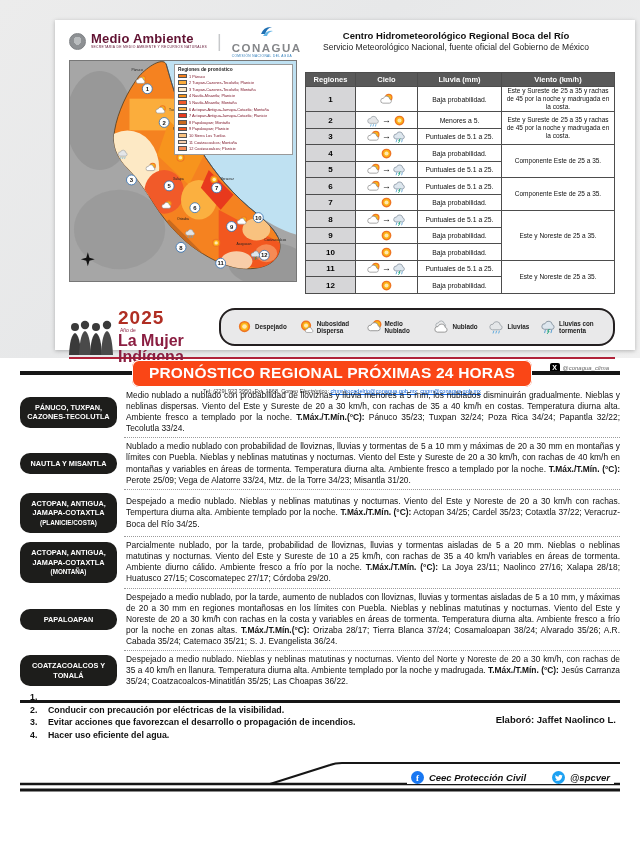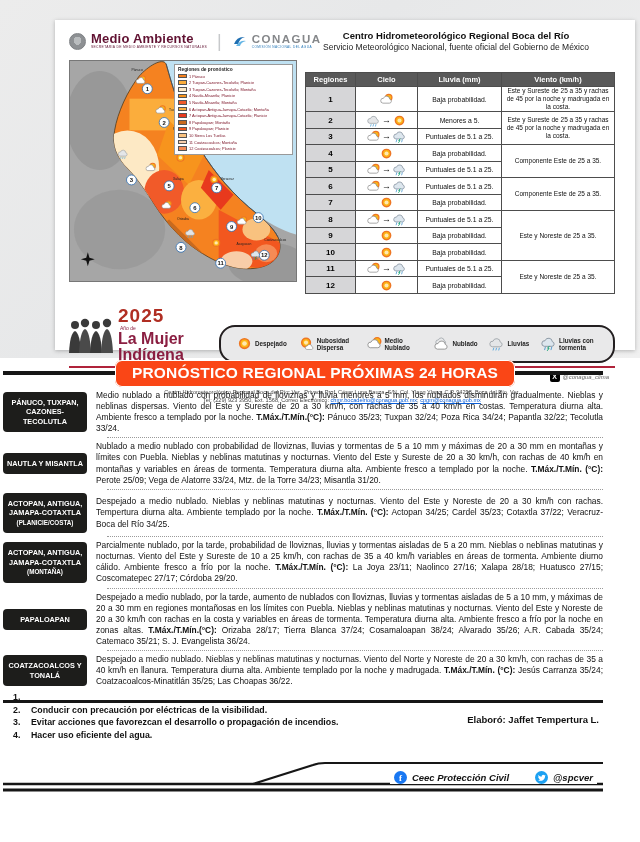--- a/index.html
+++ b/index.html
@@ -11,21 +11,21 @@
     background:linear-gradient(135deg,#ececec 0%,#e7e8e9 40%,#f0f0f0 100%); }
   .card { position:absolute; left:55px; top:20px; width:580px; height:330px; background:#fff;
     box-shadow:0 1px 4px rgba(0,0,0,.25); padding:6px 20px 0 14px; }
 
   .brand-row { display:flex; align-items:center; height:30px; }
   .ma-seal { width:17px; height:17px; border-radius:50%; background:radial-gradient(circle at 50% 45%, #b9bcbe 0 35%, #8d9093 36% 100%); border:1px solid #7d8083; margin-right:5px; }
   .ma-text { line-height:1; }
   .ma-title { color:#611232; font-weight:bold; font-size:13px; letter-spacing:.2px; }
   .ma-sub { color:#611232; font-size:3.4px; letter-spacing:.3px; margin-top:1px; }
   .brand-sep { color:#c7c9cb; font-size:18px; margin:0 10px; font-weight:300; }
-  .cna { display:flex; align-items:center; gap:4px; }
+  .cna { display:flex; align-items:center; gap:4px;flex-direction:column; }
   .cna-glyph { width:16px; height:14px; }
   .cna-text .cna-name { color:#85878a; font-weight:bold; font-size:11.5px; letter-spacing:1.5px; }
   .cna-text .cna-sub { color:#2a7ab8; font-size:3.2px; letter-spacing:.4px; }
   .head-titles { margin-left:auto; text-align:center; padding-right:26px; }
   .head-title { font-size:9.5px; font-weight:bold; color:#111; }
   .head-sub { font-size:8.5px; color:#222; margin-top:1px; }
 
   .main-row { display:flex; margin-top:4px; }
   
   .map-wrap { position:relative; width:228px; height:222px; border:1px solid #777; background:#a9a9a9; flex:none; }
@@ -43,21 +43,21 @@
   table.regions th { background:#595959; color:#fff; font-size:7.5px; font-weight:bold; height:14px; }
   td.rgn { background:#d6d6d8; font-weight:bold; font-size:8px; }
   td.cielo { height:16.5px; }
   td.cielo .cell-ic { display:flex; align-items:center; justify-content:center; gap:2px; }
   td.lluvia { font-size:6.8px; color:#111; }
   td.viento { font-size:6.5px; color:#111; line-height:1.25; }
   .wicon { width:13px; height:13px; display:inline-block; }
   .tr-arrow { font-size:9px; font-weight:bold; color:#111; line-height:1; }
 
   
-  .card-bottom { display:flex; align-items:flex-end; margin-top:23px; height:46px; }
+  .card-bottom { display:flex; align-items:flex-start; margin-top:14px; height:46px; }
   .y-logo { display:flex; align-items:center; gap:5px; width:150px; flex:none; }
   .y-women { width:44px; height:38px; }
   .y-text { line-height:1; }
   .y-year { font-size:19px; font-weight:bold; color:#b02e23; letter-spacing:1px; }
   .y-l1 { font-size:5px; color:#8a1e41; margin:1px 0 0 2px; }
   .y-l2, .y-l3 { font-size:16px; font-weight:bold; color:#8a1e41; }
   .wx-legend { flex:1; display:flex; align-items:center; justify-content:space-around; border:2px solid #231f20; border-radius:16px; background:#e9e9ea; height:38px; padding:0 10px; }
   .wx-item { display:flex; align-items:center; gap:3px; }
   .wx-item .wicon { width:15px; height:15px; }
   .wx-label { font-size:6.3px; font-weight:bold; color:#222; line-height:1.15; max-width:38px; }
@@ -65,29 +65,29 @@
   .crimson-rule { height:2px; background:#b0233a; margin-top:3px; }
   .contact { position:relative; text-align:center; padding-top:2px; }
   .contact-url { font-size:7px; font-weight:bold; color:#0b5ed7; text-decoration:underline; }
   .contact-line { font-size:5.6px; color:#444; margin-top:1.5px; }
   .contact-line a { color:#0b5ed7; text-decoration:underline; }
   .x-box { position:absolute; right:6px; top:4px; display:flex; align-items:center; gap:3px; }
   .x-glyph { width:10px; height:10px; background:#000; color:#fff; font-size:7px; font-weight:bold; display:flex; align-items:center; justify-content:center; border-radius:2px; }
   .x-handle { font-size:6px; font-style:italic; color:#666; }
 
   
-  .sheet { position:absolute; left:3px; top:360px; width:600px; }
+  .sheet { position:absolute; left:20px; top:360px; width:600px; }
   .banner-wrap { position:relative; height:27px; }
   .banner-line { position:absolute; left:0; right:0; top:11px; height:4px; background:#161616; }
   .fc-banner { position:absolute; left:112px; width:400px; top:0; height:27px; background:#fa4616; border-radius:7px; color:#fff; font-weight:bold; font-size:15.5px; text-align:center; line-height:26px; letter-spacing:.2px; box-shadow:0 0 0 1px #fff inset; }
   .fc-banner::before { content:""; position:absolute; left:-16px; top:6px; width:22px; height:9px; background:#161616; transform:skewY(-18deg); z-index:-1; }
   .cuenca { font-size:12.5px; font-weight:bold; color:#111; letter-spacing:.5px; margin:3px 0 2px 40px; }
 
   .basin { display:flex; align-items:center; gap:9px; margin:3px 0; }
-  .pill { flex:none; width:84px; background:#1d1d1b; color:#fff; border-radius:4px; text-align:center; font-size:7.3px; font-weight:bold; line-height:1.3; padding:6px 3px; }
+  .pill { flex:none; width:97px; background:#1d1d1b; color:#fff; border-radius:10px; text-align:center; font-size:7.3px; font-weight:bold; line-height:1.3; padding:6px 3px; }
   .pill .sub { font-size:6.3px; font-weight:bold; }
   .basin-text { flex:1; font-size:8.4px; color:#111; text-align:justify; line-height:1.32; }
   .basin-sep { border-top:1.6px dotted #9a9a9a; margin:3px 0 3px 104px; }
 
   .rec-zone { position:relative; margin-top:5px; height:100px; }
   .rec-banner { position:relative; display:inline-block; background:#fa4616; color:#fff; font-weight:bold; font-size:11.5px; border-radius:6px; padding:2px 10px 3px; margin-left:10px; box-shadow:0 0 0 1px #fff inset; z-index:1; }
   .rec-line { position:absolute; left:0; top:8px; height:3px; width:100%; background:#161616; }
   .rec-items { margin:4px 0 0 10px; width:430px; }
   .rec-item { font-size:8.8px; font-weight:bold; color:#111; display:flex; gap:6px; margin-top:2.5px; }
   .rec-num { width:12px; flex:none; }
@@ -654,21 +654,21 @@
           </div>
         <div class="rec-item">
             <span class="rec-num">3.</span>
             <span>Evitar acciones que favorezcan el desarrollo o propagación de incendios.</span>
           </div>
         <div class="rec-item">
             <span class="rec-num">4.</span>
             <span>Hacer uso eficiente del agua.</span>
           </div>
       </div>
-      <div class="elaboro">Elaboró: Jaffet Tempertura L.</div>
+      <div class="elaboro">Elaboró: Jaffet Naolinco L.</div>
 
       <svg class="foot-deco" viewBox="0 0 600 34">
         <line x1="0" y1="26" x2="600" y2="26" stroke="#161616" stroke-width="2.4"></line>
         <path d="M250,26 L310,7 Q315,5 322,5 H600" fill="none" stroke="#161616" stroke-width="2.2"></path>
         <line x1="0" y1="32" x2="600" y2="32" stroke="#161616" stroke-width="2.8"></line>
       </svg>
       <div class="social">
         <div class="soc-item">
           <span class="soc-circle fb">f</span>
           <span class="soc-label">Ceec Protección Civil</span>

